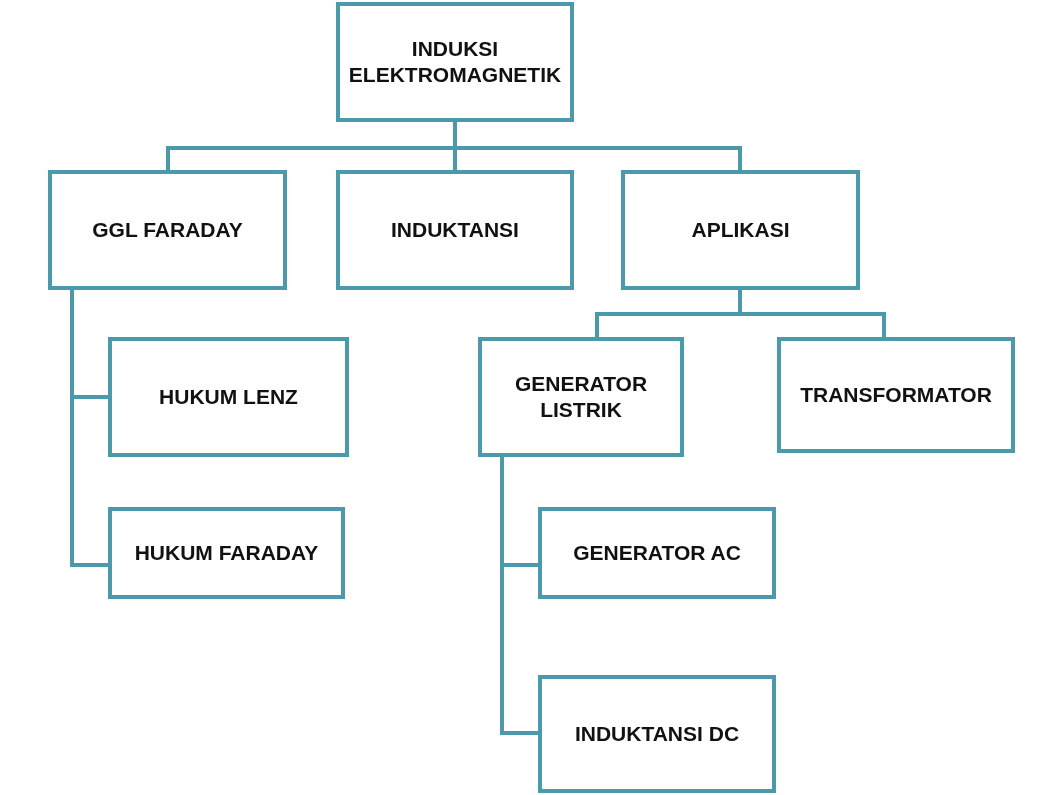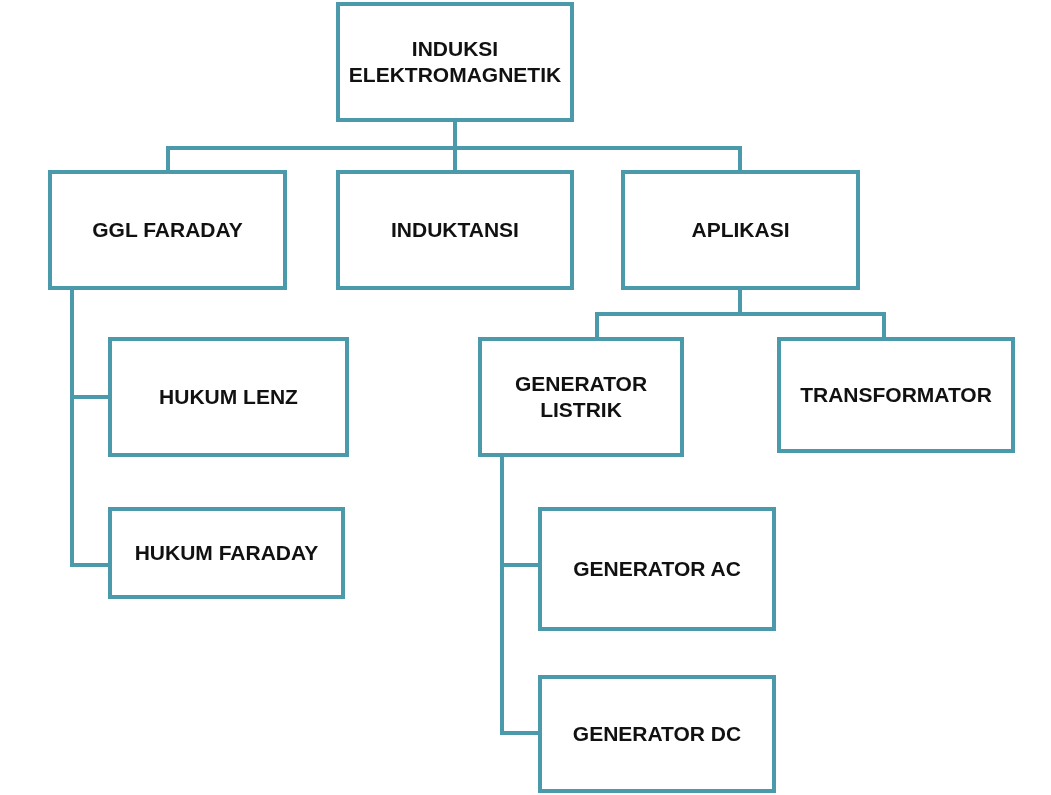--- a/index.html
+++ b/index.html
@@ -86,21 +86,21 @@
   </div>
 
   <div class="node" style="left:478px; top:337px; width:206px; height:120px;">
     <span>GENERATOR LISTRIK</span>
   </div>
 
   <div class="node" style="left:765px; top:337px; width:238px; height:116px;margin-left:12px;">
     <span>TRANSFORMATOR</span>
   </div>
 
-  <div class="node" style="left:538px; top:507px; width:238px; height:124px;">
+  <div class="node" style="left:538px; top:507px; width:238px; height:92px;">
     <span>GENERATOR AC</span>
   </div>
 
   <div class="node" style="left:538px; top:675px; width:238px; height:118px;">
-    <span>GENERATOR DC</span>
+    <span>INDUKTANSI DC</span>
   </div>
 
 </div>
 
 </body></html>

